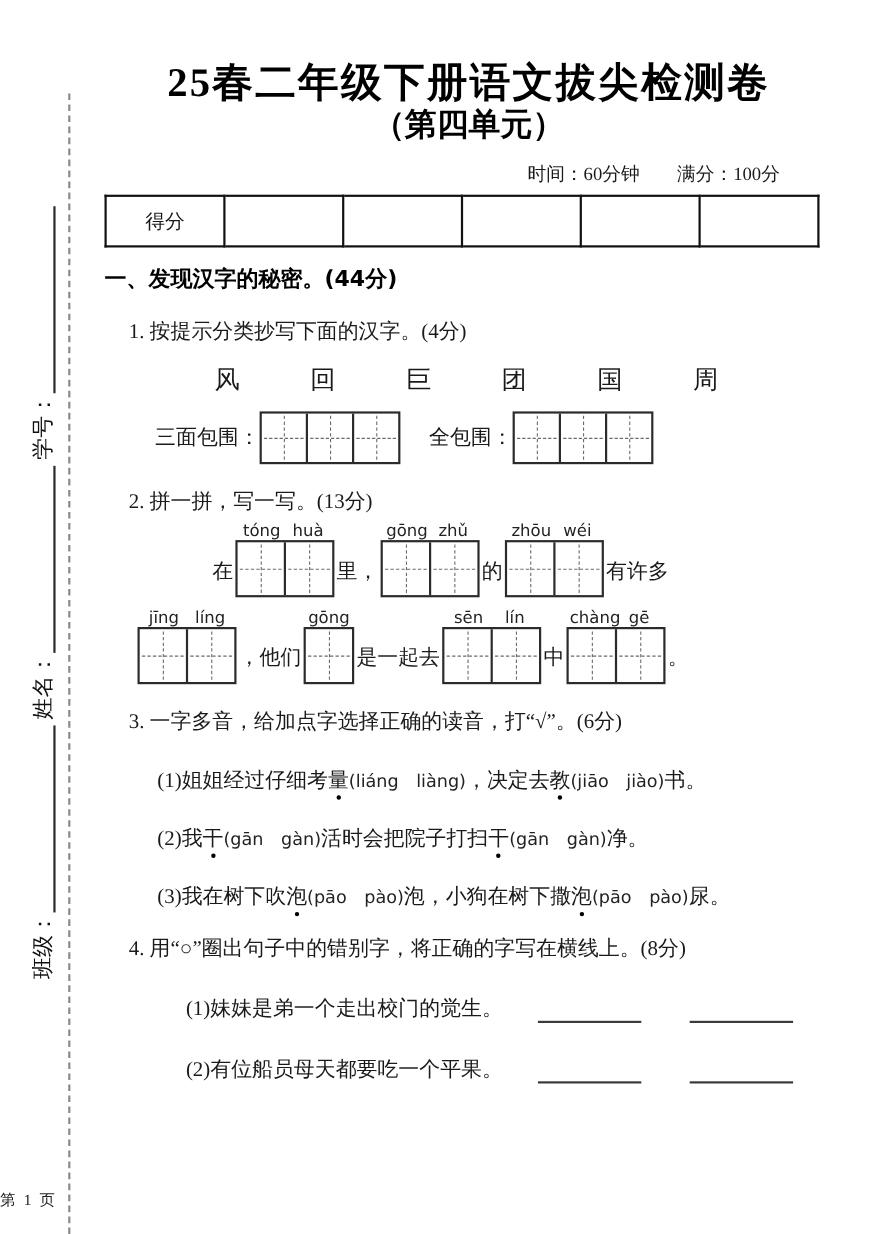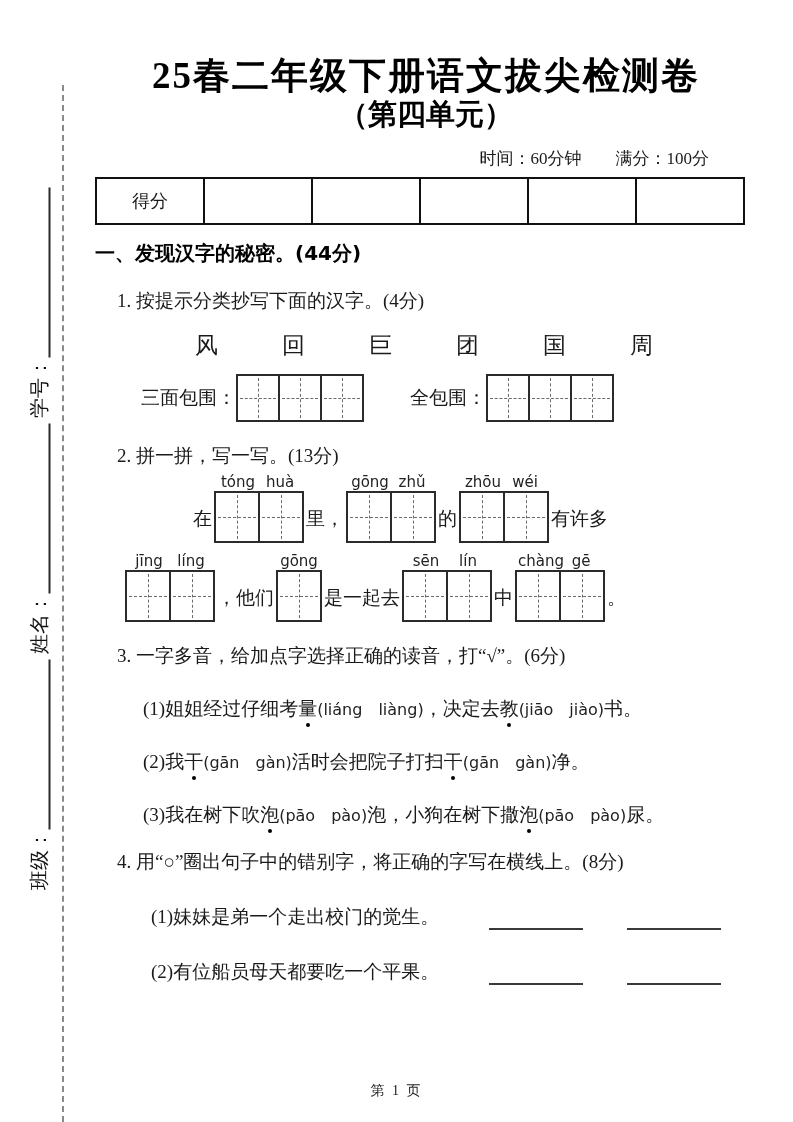--- a/index.html
+++ b/index.html
@@ -48,21 +48,21 @@
     font-weight:700;font-size:20px;color:#000;
   }
   .q-prompt{margin-top:21px;margin-left:22px;font-size:19px;}
   .char-row{
     margin-top:16px;margin-left:100px;width:458px;
     display:flex;justify-content:space-between;font-size:23px;
   }
   .grid-row{
     margin-top:13px;margin-left:46px;display:flex;align-items:center;font-size:19px;
   }
-  .grid-row .lbl2{margin-left:46px;}
+  .grid-row .lbl2{margin-left:26px;}
   .tgrid{display:inline-flex;border:2px solid #2b2b2b;background:#fff;}
   .tcell{width:40px;height:44px;border-right:2px solid #2b2b2b;position:relative;}
   .tcell:last-child{border-right:none;}
   .tcell::before{
     content:"";position:absolute;left:50%;top:2px;bottom:2px;
     border-left:1px dashed #6b6b6b;
   }
   .tcell::after{
     content:"";position:absolute;top:50%;left:2px;right:2px;
     border-top:1px dashed #6b6b6b;
@@ -81,30 +81,30 @@
   
   .q-item{margin-top:27px;margin-left:48px;font-size:19px;white-space:nowrap;}
   .py{font-family:"DejaVu Sans","Liberation Sans",sans-serif;font-size:16px;color:#222;}
   .dot{position:relative;display:inline-block;}
   .dot::after{
     content:"";position:absolute;left:50%;bottom:-5px;transform:translateX(-50%);
     width:4px;height:4px;border-radius:50%;background:#000;
   }
   
   .q4-item{
-    margin-top:29px;margin-left:56px;font-size:19px;
+    margin-top:29px;margin-left:74px;font-size:19px;
     display:flex;align-items:flex-end;
   }
   .blanks{margin-left:auto;display:flex;gap:44px;padding-right:36px;}
   .blank{
     display:inline-block;width:94px;height:1em;border-bottom:2px solid #3a3a3a;
   }
   
   .footer{
-    position:absolute;left:0;right:0;bottom:22px;text-align:center;
+    position:absolute;left:0;right:0;bottom:22px;text-align:left;
     font-size:14px;color:#222;letter-spacing:2px;
   }
 </style>
 </head>
 <body>
 
 <div class="cut-line"></div>
 
 <div class="side-strip">
   <span>班级：</span>

